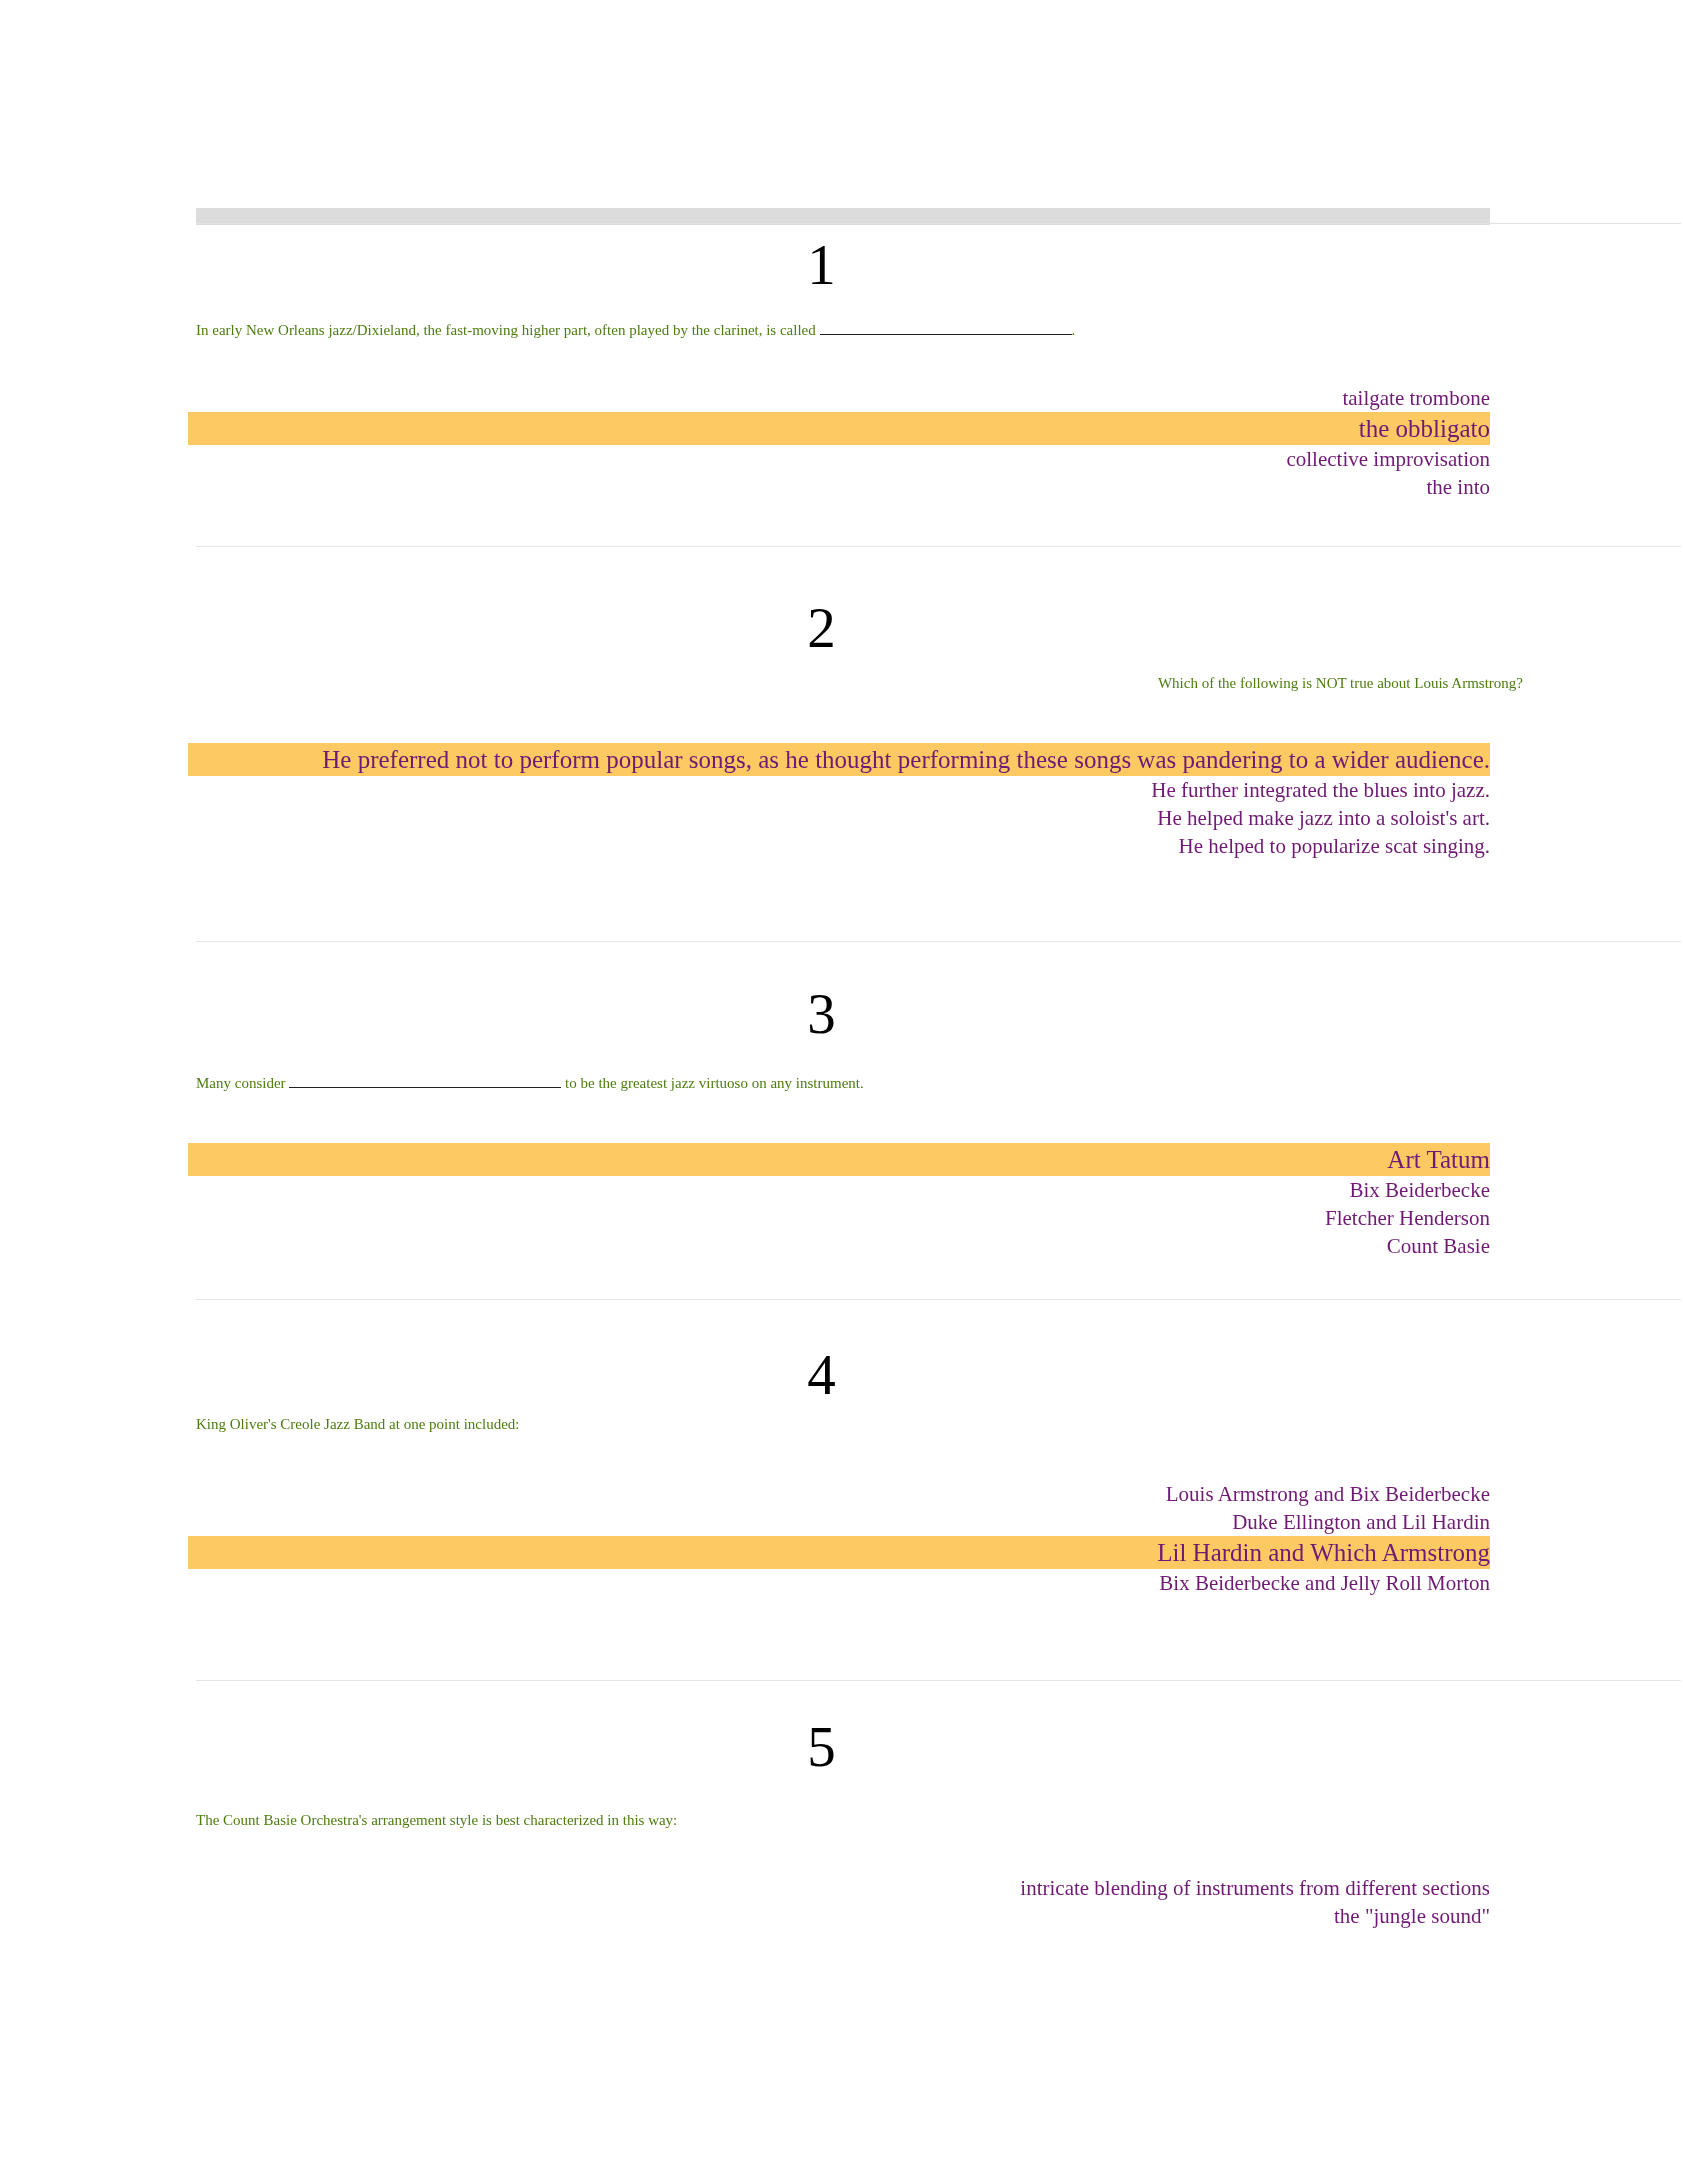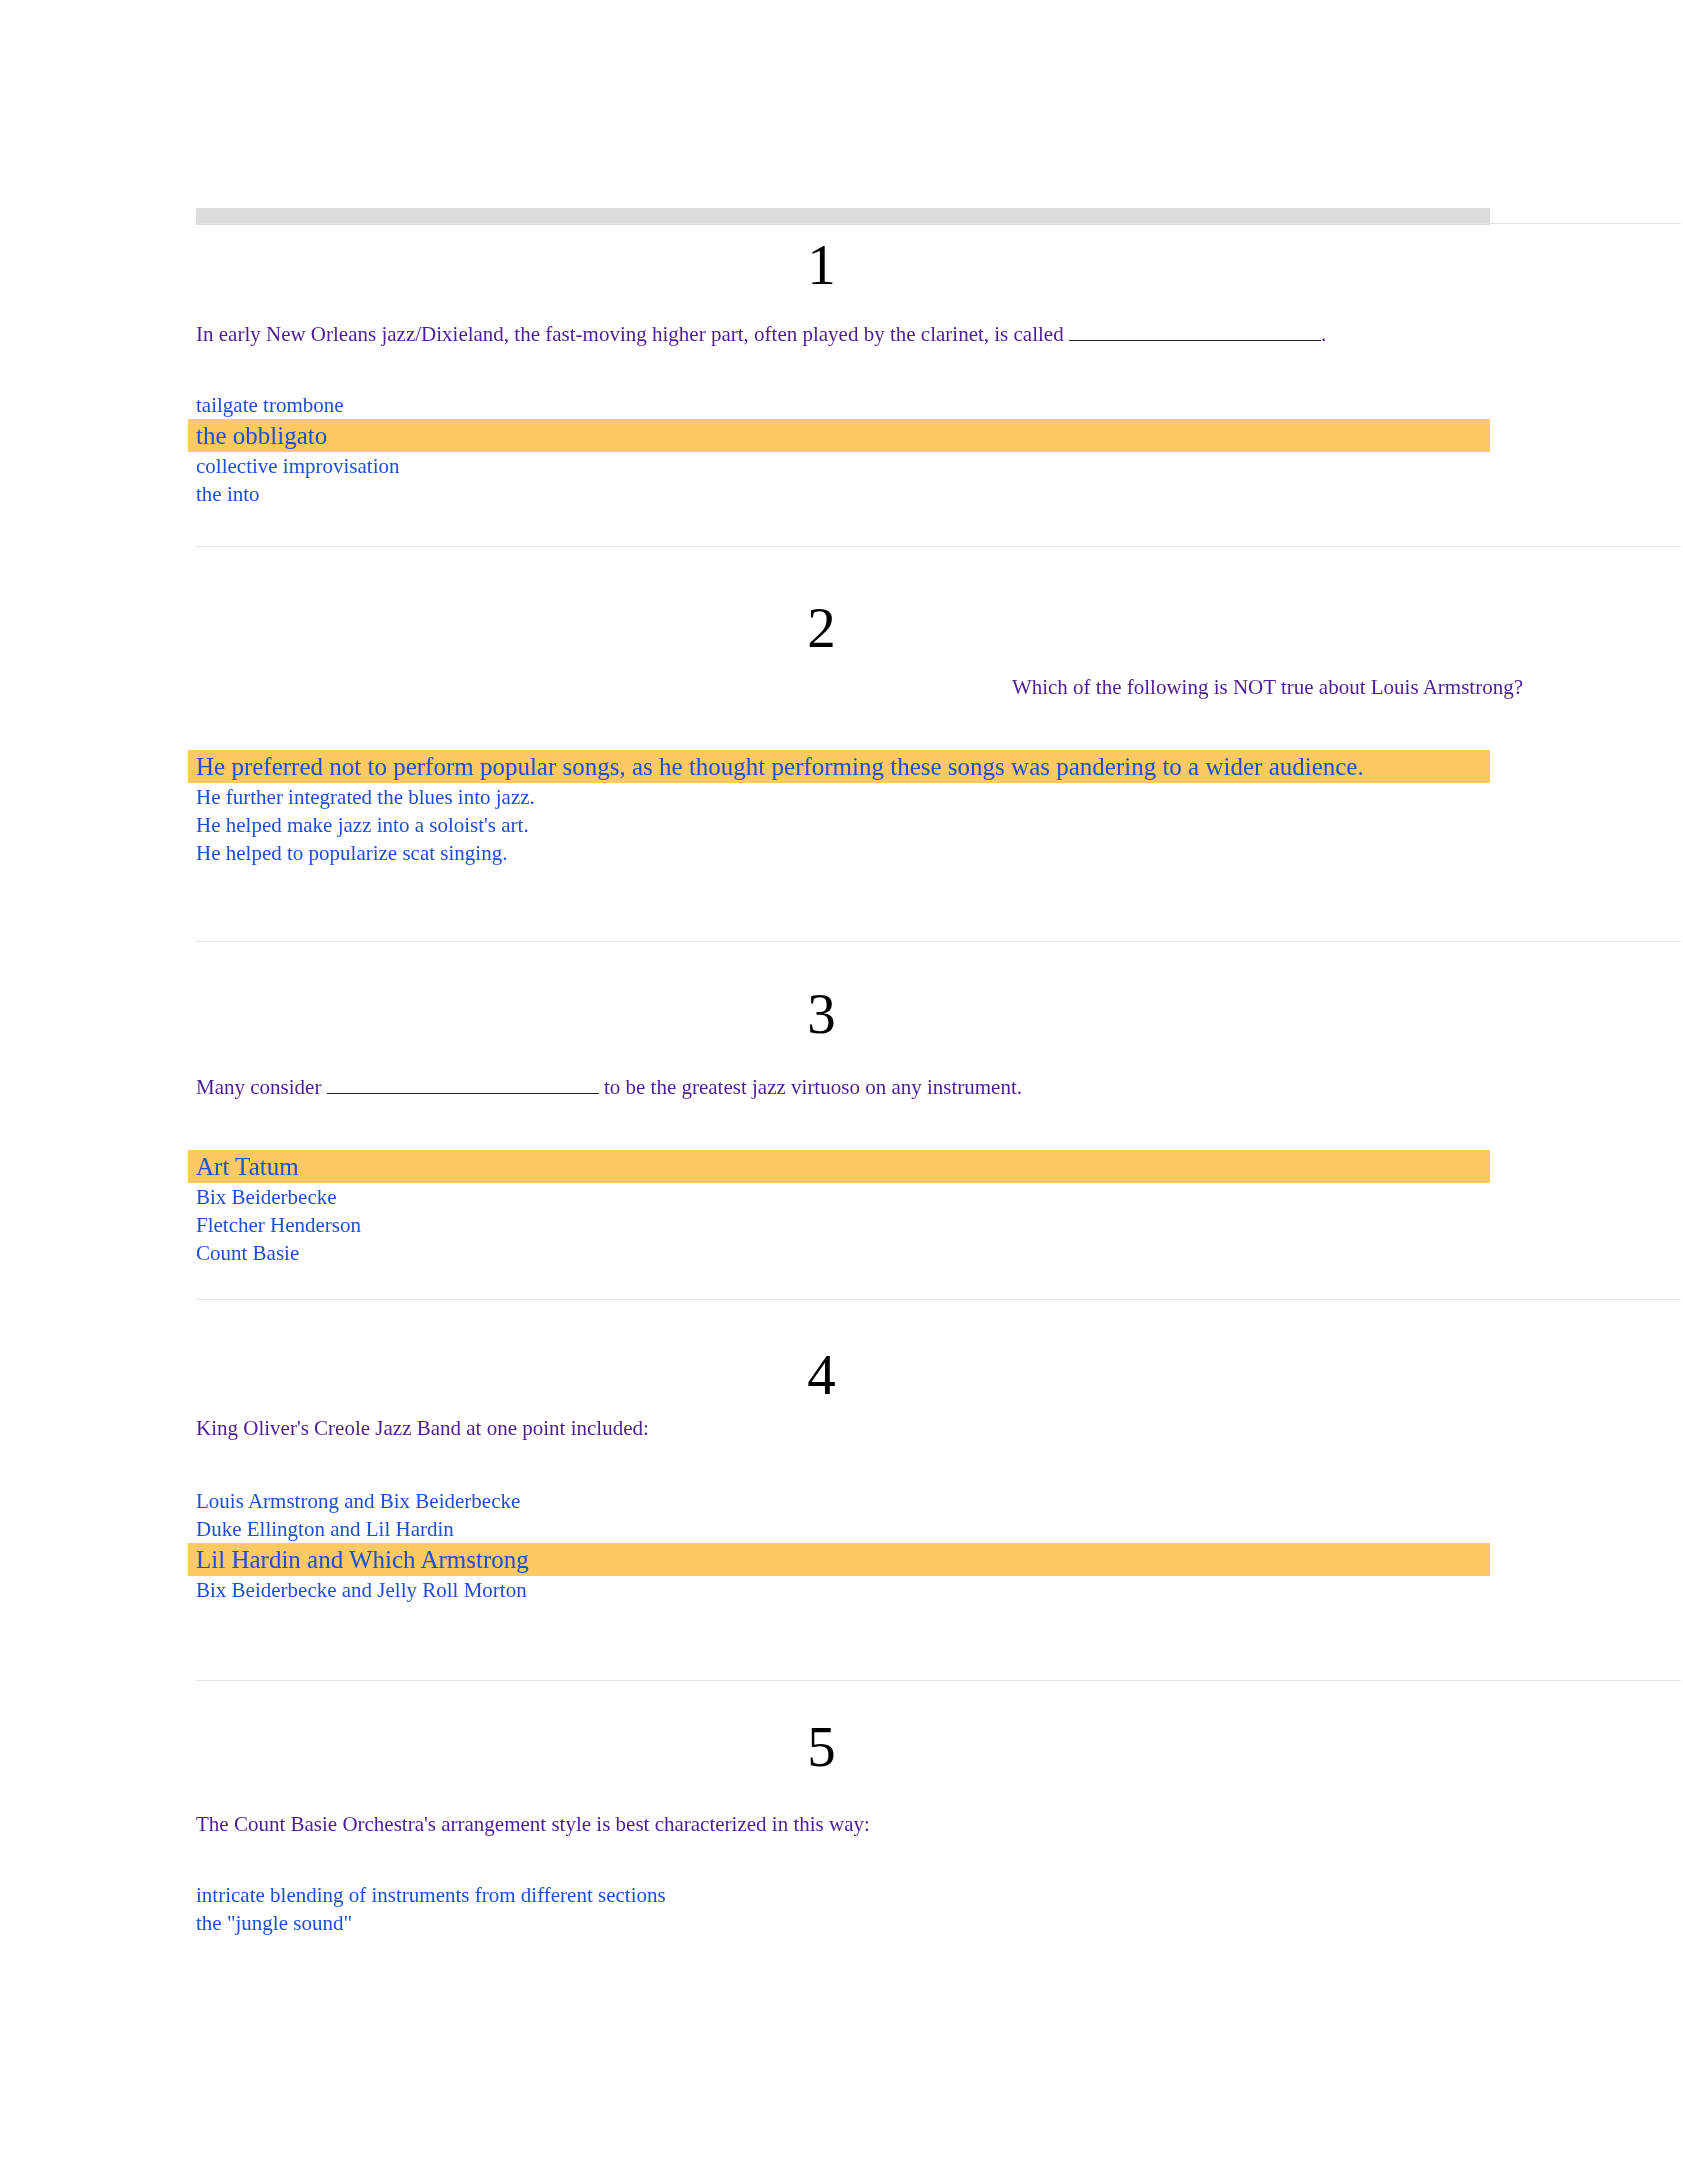--- a/index.html
+++ b/index.html
@@ -64,23 +64,23 @@
     line-height: 1;
     font-family: "Liberation Serif", "DejaVu Serif", serif;
     color: #000000;
     width: 1683px;
     margin-left: -20px;
     font-weight: 400;
   }
 
   .q-text {
     margin-left: 196px;
-    font-size: 21px;
+    font-size: 15px;
     line-height: 1.25;
-    color: #4c1d95;
+    color: #4d7c0f;
     max-width: 1327px;
   }
 
   .blank-line {
     display: inline-block;
     border-bottom: 1.6px solid #222;
     vertical-align: baseline;
   }
   .blank-1 { width: 252px; }
   .blank-2 { width: 272px; }
@@ -88,22 +88,23 @@
   .options {
     margin-left: 196px;
     width: 1294px;
   }
 
   .option {
     font-size: 21px;
     line-height: 28px;
     padding: 0 0 0 8px;
     margin-left: -8px;
-    color: #1d4ed8;
+    color: #701a75;
     white-space: normal;
+    text-align: right;
   }
 
   .option.highlight {
     background: #fcc963;
     width: 1294px;
     font-size: 25px;
     line-height: 33px;
   }
 
   .divider {

